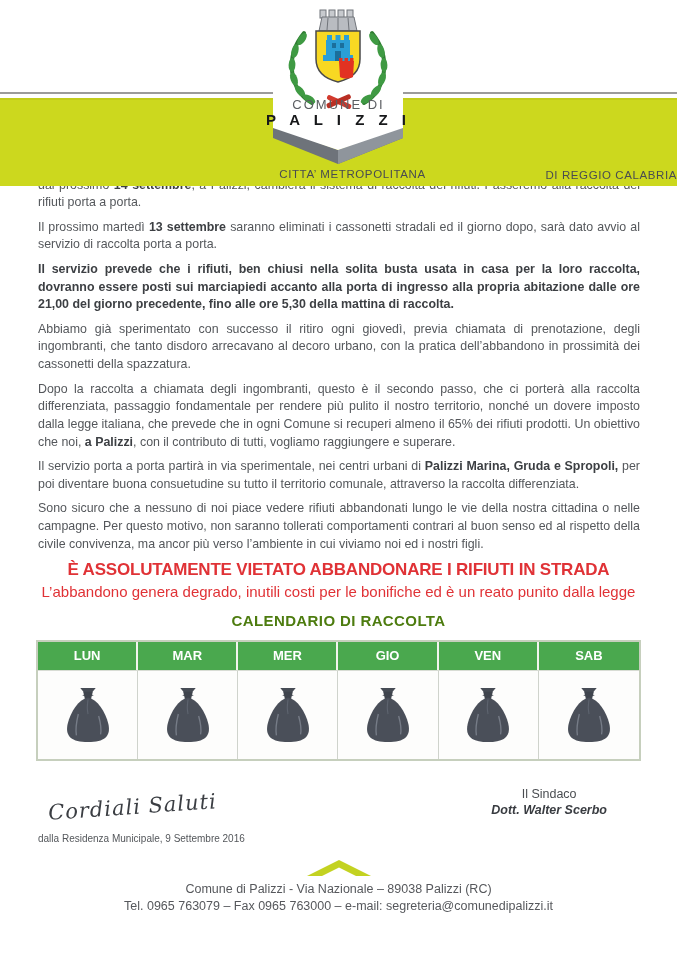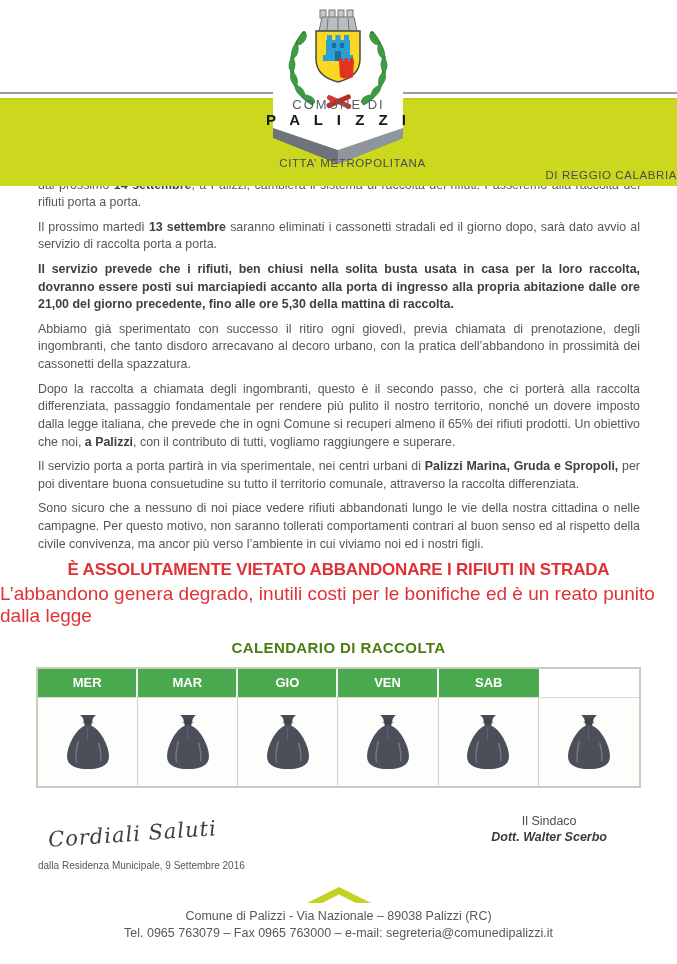--- a/index.html
+++ b/index.html
@@ -18,35 +18,35 @@
   .crest-svg { position:absolute; left:268px; top:5px; }
   .comune-di {
     position:absolute; left:0; top:97px; width:677px; text-align:center;
     font-size:13px; letter-spacing:2px; color:#5b5e62;
   }
   .palizzi-txt {
     position:absolute; left:0; top:111px; width:677px; text-align:center;
     font-size:15px; font-weight:bold; letter-spacing:5px; color:#17181a;
   }
   .metro { position:absolute; left:0; width:677px; text-align:center; font-size:11.5px; letter-spacing:0.6px; color:#494c50; }
-  .metro1 { top:157px;padding-left:28px; }
+  .metro1 { top:168px;padding-left:28px; }
   .metro2 { top:169px;text-align:right; }
 
   
   .letter { margin:13px 37px 0 38px; font-size:12.4px; line-height:1.42; }
   .greeting { font-style:italic; margin-bottom:8px; color:#54575b; }
   .letter p { text-align:justify; margin-bottom:7px; color:#54575b; }
   .letter p b { color:#3c3f43; }
 
   
   .warning-title {
     margin-top:7px; text-align:center; color:#e03236;
     font-size:17px; font-weight:800; letter-spacing:-0.2px;
   }
-  .warning-sub { margin-top:3px; color:#e03236; font-size:19px; }
+  .warning-sub { margin-top:3px; text-align:center; color:#e03236; font-size:15px; }
 
   
   .cal-title { margin-top:12px; text-align:center; font-size:15px; font-weight:bold; color:#4d7c0f; letter-spacing:0.4px; }
   .cal-table { margin:11px 36px 0 36px; border:2px solid #c6cfbd; }
   .cal-header-row { display:grid; grid-template-columns:repeat(6,1fr); background:#ffffff; }
   .cal-head {
     background:#4aa84e; color:#ffffff; font-weight:bold; font-size:13px;
     text-align:center; padding:6px 0 7px 0; border-right:2px solid #f2f4ee;
   }
   .cal-head:last-child { border-right:none; }
@@ -165,22 +165,23 @@
         <p><span>Sono sicuro che a nessuno di noi piace vedere rifiuti abbandonati lungo le vie della nostra cittadina o nelle campagne. Per questo motivo, non saranno tollerati comportamenti contrari al buon senso ed al rispetto della civile convivenza, ma ancor più verso l’ambiente in cui viviamo noi ed i nostri figli.</span></p>
       </div>
   </div>
 
   <div class="warning-title">È ASSOLUTAMENTE VIETATO ABBANDONARE I RIFIUTI IN STRADA</div>
   <div class="warning-sub">L’abbandono genera degrado, inutili costi per le bonifiche ed è un reato punito dalla legge</div>
 
   <div class="cal-title">CALENDARIO DI RACCOLTA</div>
   <div class="cal-table">
     <div class="cal-header-row">
+        <div class="cal-head">LUN</div>
+        <div class="cal-head">MAR</div>
         <div class="cal-head">MER</div>
-        <div class="cal-head">MAR</div>
         <div class="cal-head">GIO</div>
         <div class="cal-head">VEN</div>
         <div class="cal-head">SAB</div>
       </div>
     <div class="cal-icon-row">
         <div class="cal-cell">
           <svg width="58" height="60" viewBox="0 0 60 62">
       <polygon points="22,3 27,9 24,11 30,11 30,3" fill="#474c55"></polygon>
       <polygon points="38,3 33,9 36,11 30,11 30,3" fill="#474c55"></polygon>
       <polygon points="25,7 35,7 33,15 27,15" fill="#3f444d"></polygon>

